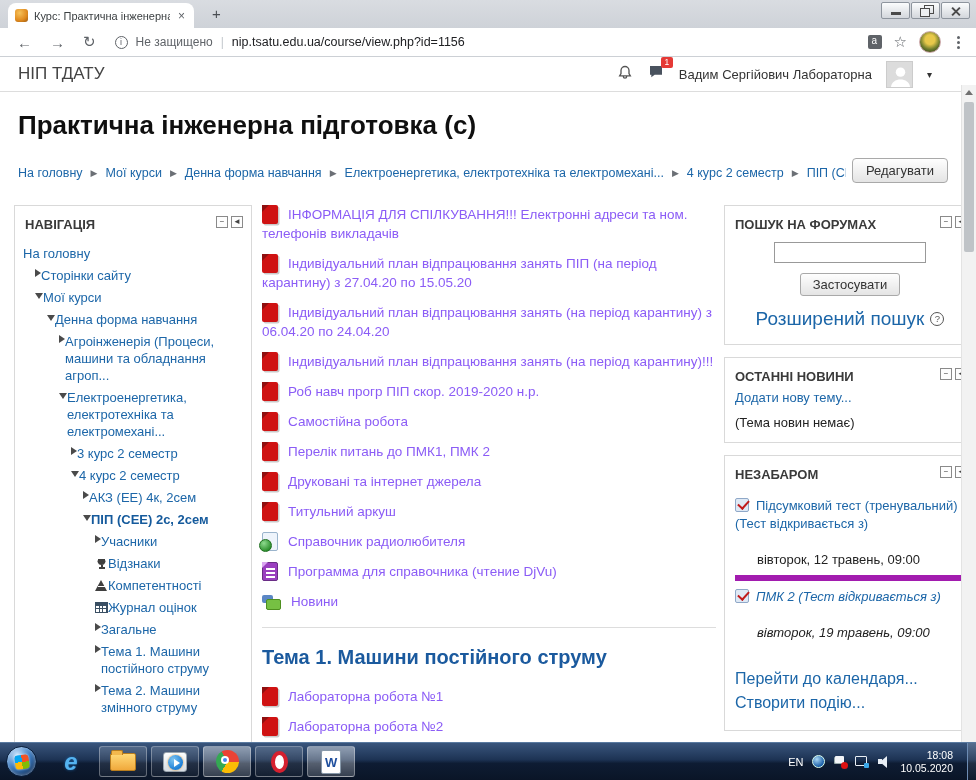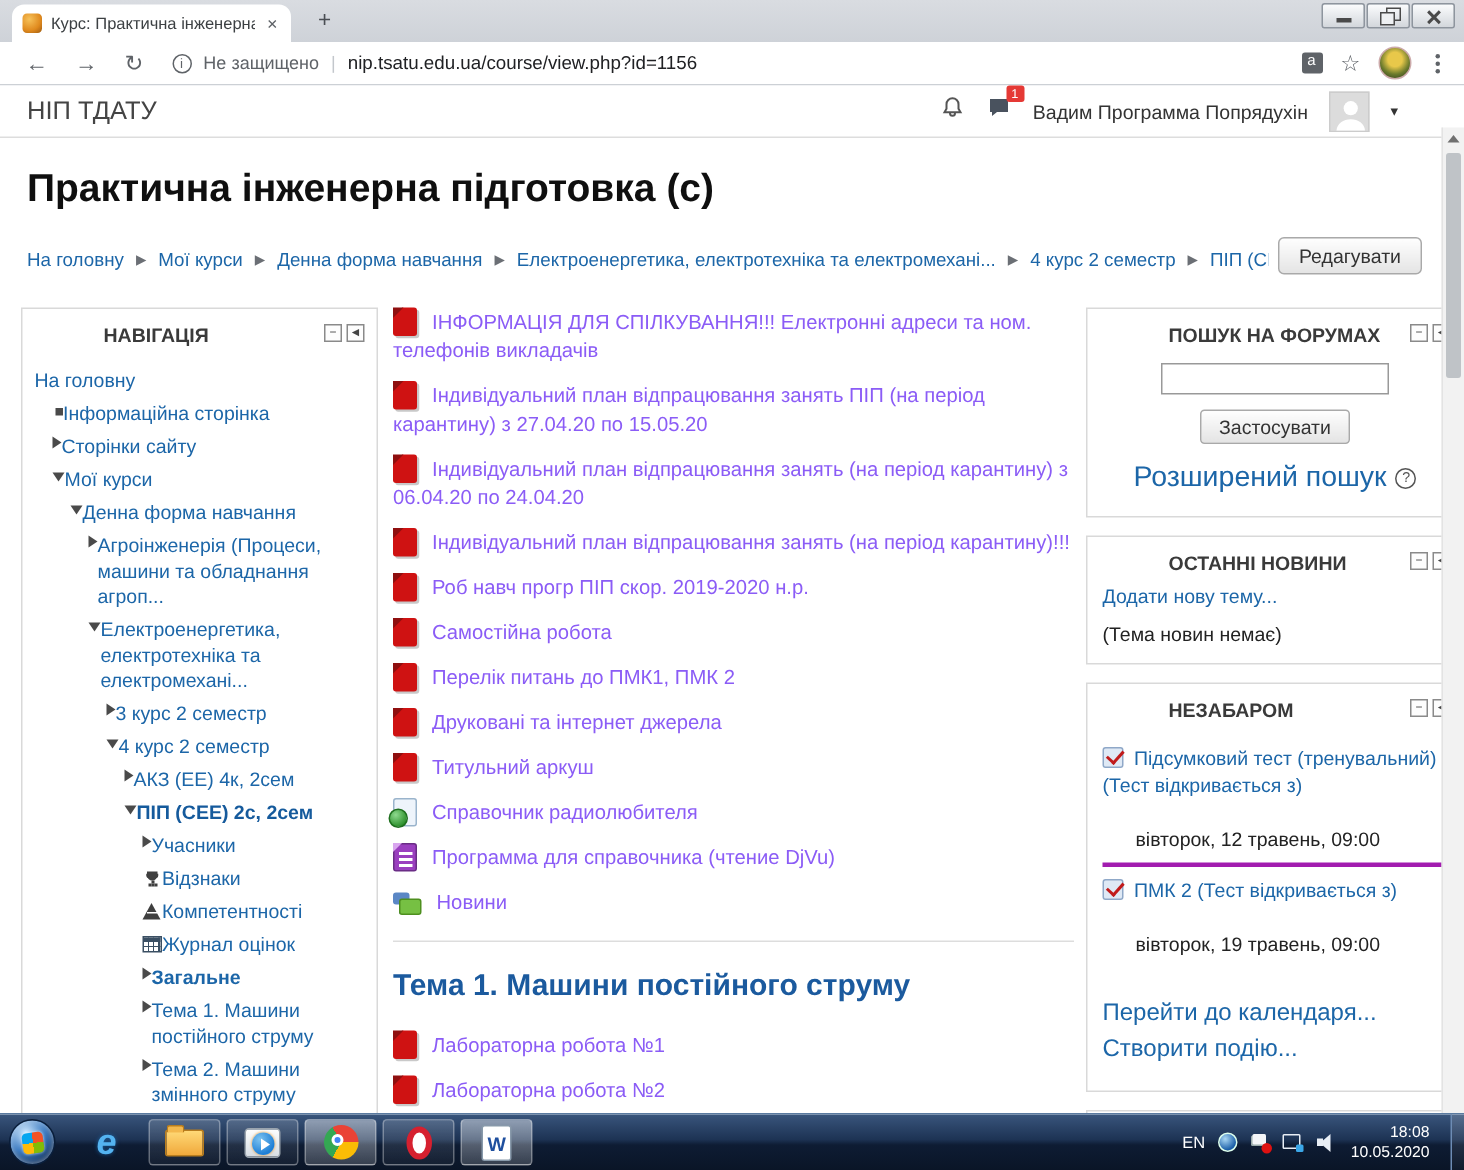--- a/index.html
+++ b/index.html
@@ -97,21 +97,21 @@
   .crumb .sep { color:#6b6f75; font-size:9px; }
   .edit-btn {
     position:absolute; top:66px; right:28px;
     font-size:13px; color:#333; padding:4px 13px;
     background:linear-gradient(#fefefe,#e4e4e4); border:1px solid #a9a9a9; border-radius:4px; cursor:pointer;
   }
 
   
   .block { background:#fff; border:1px solid #d9d9d9; margin-bottom:12px; }
   .block-header { position:relative; padding:9px 10px 5px; }
-  .block-title { font-size:13px; font-weight:bold; color:#3a3a3a;margin-left:44px; }
+  .block-title { font-size:13px; font-weight:bold; color:#3a3a3a; }
   .block-tools { position:absolute; right:8px; top:10px; display:flex; gap:3px; }
   .tool {
     width:12px; height:12px; border:1px solid #808archives0a0; border:1px solid #8a8a8a;
     font-size:8px; line-height:10px; text-align:center; color:#444; cursor:pointer; background:#fdfdfd;
   }
 
   .col-left  { position:absolute; top:113px; left:14px;  width:238px; height:580px; }
   .col-main  { position:absolute; top:113px; left:262px; width:454px; }
   .col-right { position:absolute; top:113px; left:724px; width:252px; }
 
@@ -165,21 +165,21 @@
   .help-circle { width:14px; height:14px; border-radius:50%; border:1.5px solid #555; color:#555;
     font-size:9.5px; line-height:11px; text-align:center; cursor:pointer; }
   .help-circle::after { content:"?"; }
 
   .news-body { padding:0 10px 12px; font-size:13px; }
   .news-body a { color:#1c66a8; display:inline-block; margin-bottom:10px; }
   .news-empty { color:#222; }
 
   .upc-body { padding:2px 10px 12px; font-size:13px; }
   .event { padding:7px 0 6px; line-height:18px; }
-  .event.divided { border-top:3px solid #a21caf; }
+  .event.divided { border-top:6px solid #a21caf;font-style:italic; }
   .event a { color:#1c66a8; }
   .event .ev-ico { display:inline-block; width:14px; height:14px; margin-right:7px; vertical-align:-2px; position:relative;
     background:#dfe9f5; border:1px solid #8fa8c8; border-radius:2px; }
   .event .ev-ico::after { content:""; position:absolute; left:2px; top:1px; width:9px; height:5px;
     border-left:2.5px solid #c11b1b; border-bottom:2.5px solid #c11b1b; transform:rotate(-48deg); }
   .event .ev-time { padding-left:22px; color:#222; margin-top:18px; }
   .upc-links { margin-top:10px; }
   .upc-links a { display:block; color:#1c66a8; margin-bottom:6px; }
 
   
@@ -291,21 +291,21 @@
       <svg width="16" height="17" viewBox="0 0 24 24">
           <path d="M12 3a6 6 0 0 0-6 6v4.5L4 17h16l-2-3.5V9a6 6 0 0 0-6-6zm-2.5 15a2.5 2.5 0 0 0 5 0" fill="none" stroke="#555" stroke-width="2"></path>
         </svg>
     </span>
     <span class="bubble-wrap">
       <svg width="18" height="16" viewBox="0 0 24 24">
           <path d="M3 3h18v13H10l-5 4v-4H3z" fill="#49525e"></path>
         </svg>
       <span class="badge">1</span>
     </span>
-    <span class="user-name">Вадим Программа Попрядухін</span>
+    <span class="user-name">Вадим Сергійович Лабораторна</span>
     <span class="avatar-box">
       <svg width="27" height="27" viewBox="0 0 24 24">
           <rect width="24" height="24" fill="#dcdcdc"></rect>
           <circle cx="12" cy="9" r="4.2" fill="#fff"></circle>
           <path d="M3.5 23c0-5 4-7.5 8.5-7.5s8.5 2.5 8.5 7.5z" fill="#fff"></path>
         </svg>
     </span>
     <span class="caret">▾</span>
   </div>
 </div>
@@ -358,24 +358,20 @@
           <span class="tool">◄</span>
         </span>
       </div>
       <div class="nav-body">
 
           <div class="nav-row">
 
             <a>На головну</a>
           </div>
 
-          <div class="nav-row" style="padding-left: 12px;">
-            <span class="nav-marker icon-bullet"></span>
-            <a>Інформаційна сторінка</a>
-          </div>
 
           <div class="nav-row" style="padding-left: 12px;">
             <span class="nav-marker icon-collapsed"></span>
             <a>Сторінки сайту</a>
           </div>
 
           <div class="nav-row" style="padding-left: 12px;">
             <span class="nav-marker icon-expanded"></span>
             <a>Мої курси</a>
           </div>
@@ -428,21 +424,21 @@
           <div class="nav-row" style="padding-left: 72px;">
             <span class="nav-marker icon-levels"></span>
             <a>Компетентності</a>
           </div>
 
           <div class="nav-row" style="padding-left: 72px;">
             <span class="nav-marker icon-grid"></span>
             <a>Журнал оцінок</a>
           </div>
 
-          <div class="nav-row" style="padding-left: 72px; font-weight: bold;">
+          <div class="nav-row" style="padding-left: 72px;">
             <span class="nav-marker icon-collapsed"></span>
             <a>Загальне</a>
           </div>
 
           <div class="nav-row" style="padding-left: 72px;">
             <span class="nav-marker icon-collapsed"></span>
             <a>Тема 1. Машини постійного струму</a>
           </div>
 
           <div class="nav-row" style="padding-left: 72px;">

